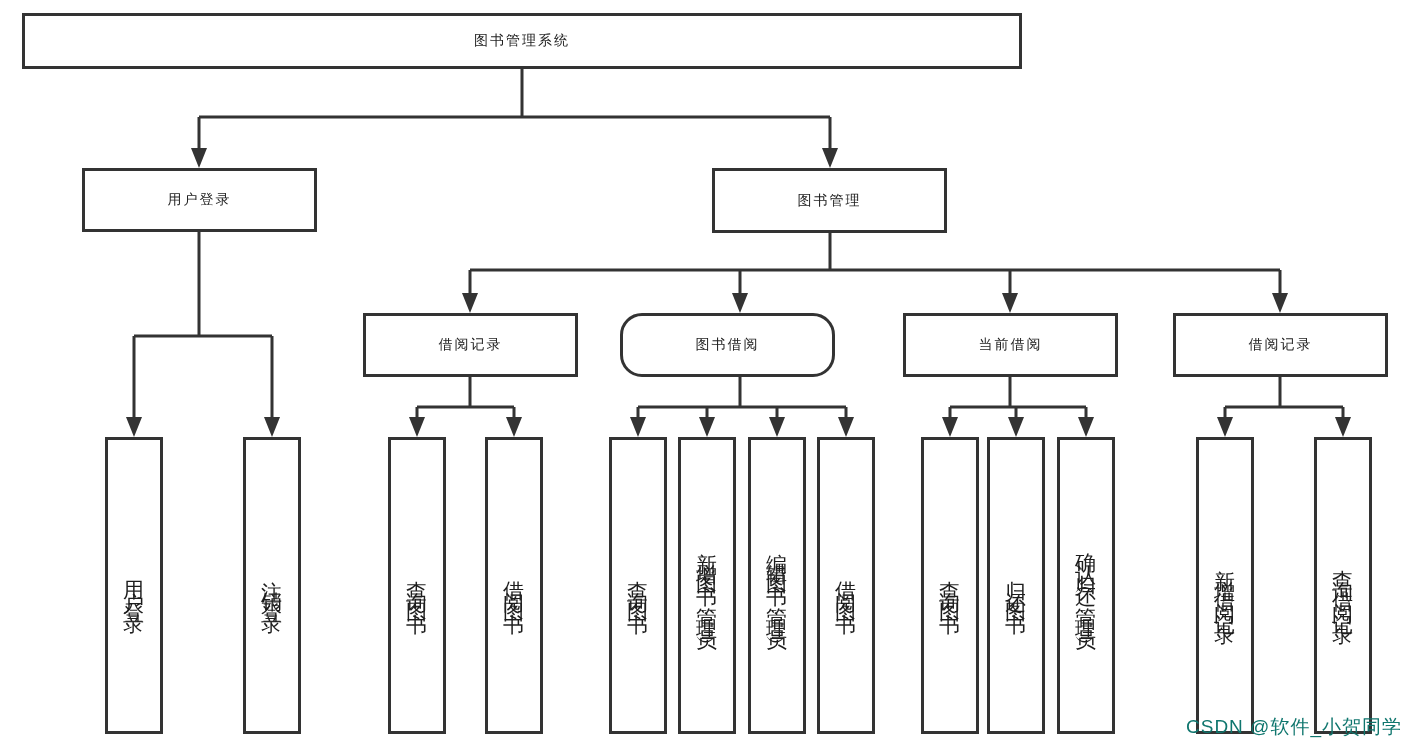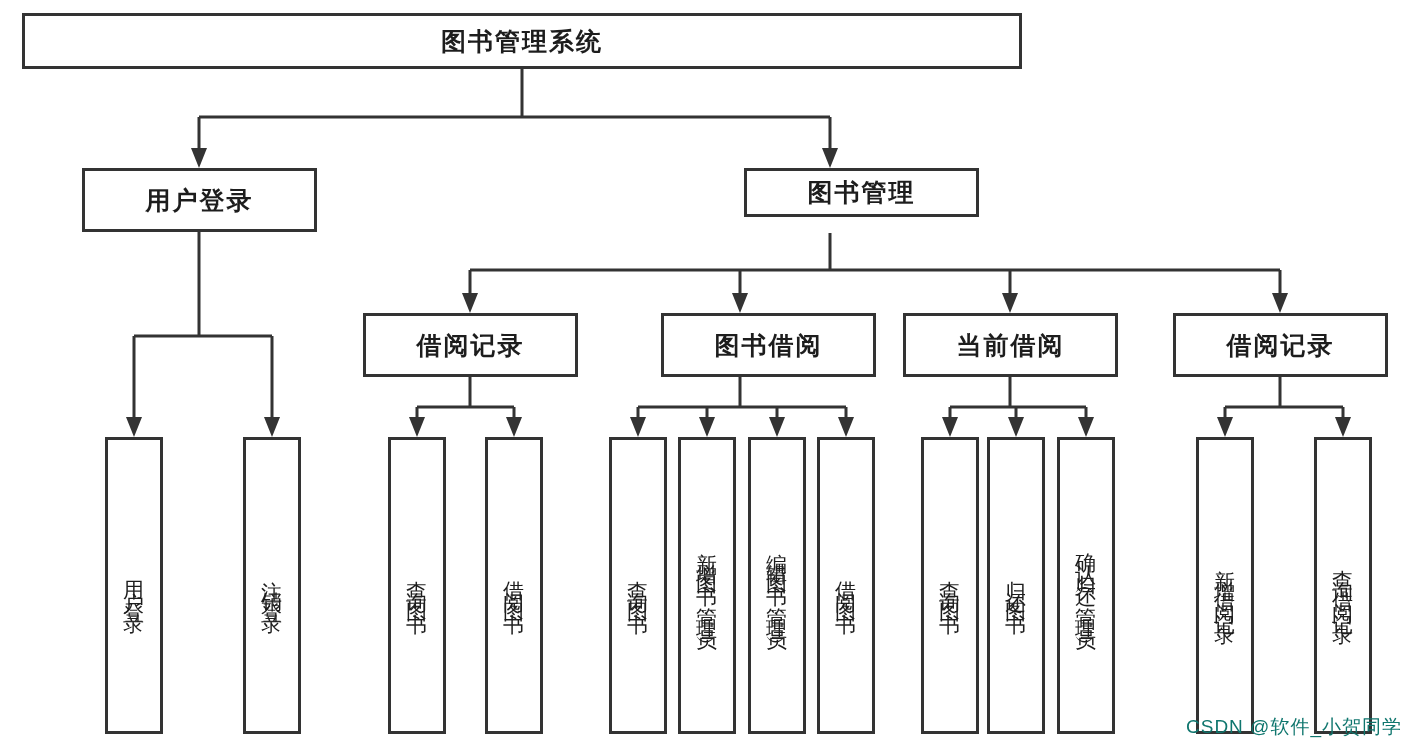--- a/index.html
+++ b/index.html
@@ -22,38 +22,37 @@
     box-sizing: border-box;
     border: 3px solid #333333;
     background: #ffffff;
     color: #1d1d1d;
     display: flex;
     align-items: center;
     justify-content: center;
     text-align: center;
   }
   .node.h {
-    font-size: 25px;
+    font-size: 14px;
     letter-spacing: 2px;
     white-space: nowrap;
-    font-weight: bold;
   }
   .node.v {
     writing-mode: vertical-rl;
     text-orientation: mixed;
     font-size: 21px;
     letter-spacing: 11px;
     line-height: 1;
   }
   
   .n-root      { left: 22px;   top: 13px;  width: 1000px; height: 56px; }
   .n-login     { left: 82px;   top: 168px; width: 235px;  height: 64px; }
-  .n-bookmgmt  { left: 712px;  top: 168px; width: 235px;  height: 49px; margin-left: 32px; }
+  .n-bookmgmt  { left: 712px;  top: 168px; width: 235px;  height: 65px; }
   .n-newrec    { left: 363px;  top: 313px; width: 215px;  height: 64px; }
-  .n-borrow    { left: 661px;  top: 313px; width: 215px;  height: 64px; }
+  .n-borrow    { left: 620px;  top: 313px; width: 215px;  height: 64px; border-radius: 22px; }
   .n-current   { left: 903px;  top: 313px; width: 215px;  height: 64px; }
   .n-records   { left: 1173px; top: 313px; width: 215px;  height: 64px; }
   
   .leaf { top: 437px; width: 58px; height: 297px; }
   .l1  { left: 105px;  }
   .l2  { left: 243px;  }
   .l3  { left: 388px;  }
   .l4  { left: 485px;  }
   .l5  { left: 609px;  }
   .l6  { left: 678px;  }

